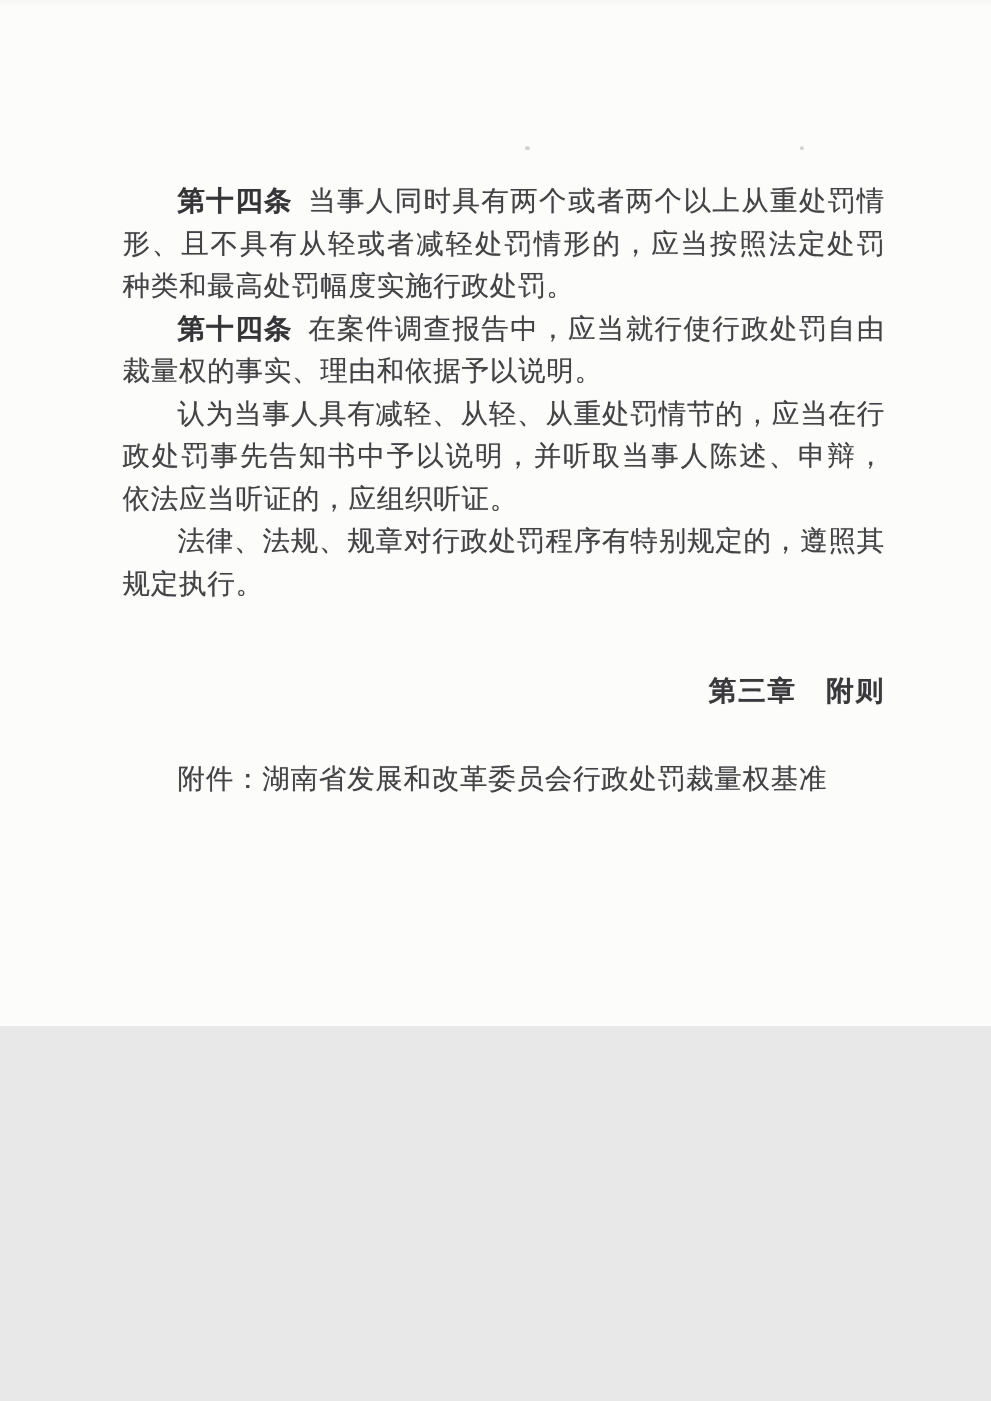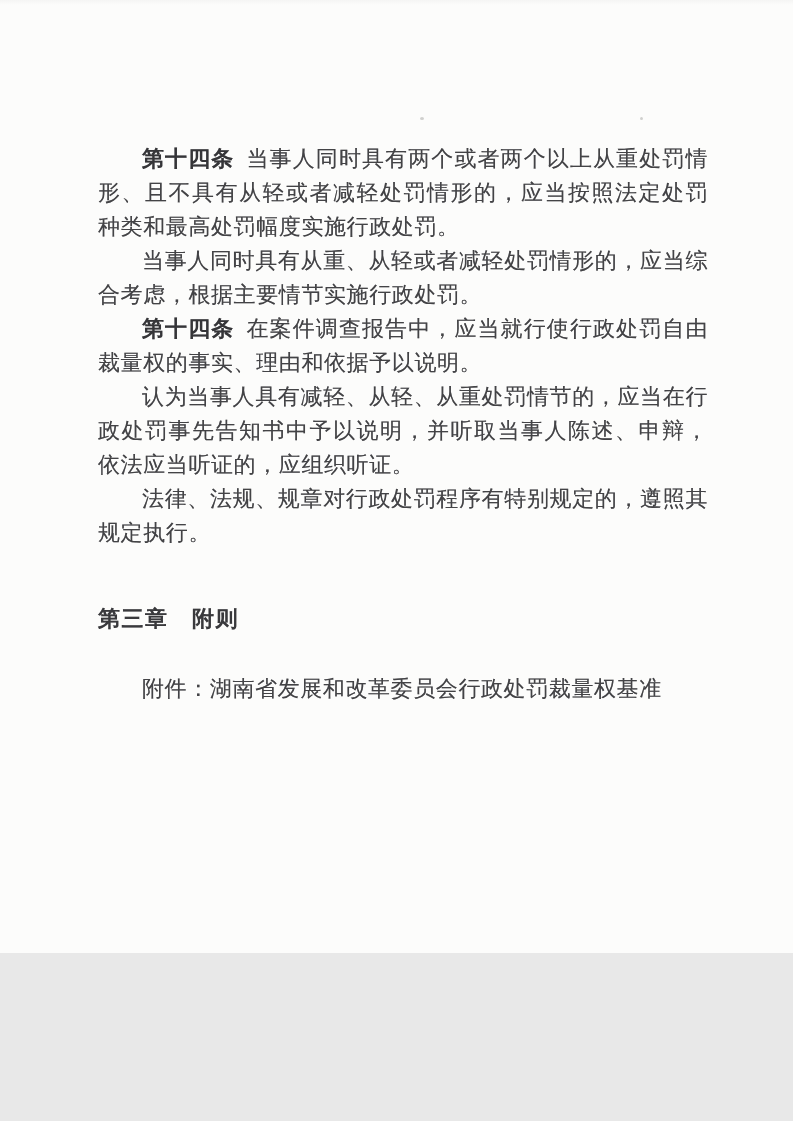--- a/index.html
+++ b/index.html
@@ -3,27 +3,27 @@
 <meta charset="utf-8">
 <style>
   html, body {
     margin: 0;
     padding: 0;
     background: #e8e8e8;
   }
   .page {
     position: relative;
     width: 793px;
-    height: 953px;
+    height: 821px;
     margin: 0 auto;
     background: #fcfcfb;
     background-image: linear-gradient(180deg, #f5f5f4 0px, #fcfcfb 5px),
                       linear-gradient(90deg, rgba(0,0,0,0.015) 0px, rgba(0,0,0,0) 8px);
     overflow: hidden;
-    font-family: Liberation Mono, monospace;
+    font-family: Liberation Serif, serif;
     color: #434346;
   }
   .content {
     position: absolute;
     left: 98px;
     top: 144px;
     width: 610px;
   }
   .content p {
     margin: 0;
@@ -39,21 +39,21 @@
     color: #353538;
     margin-right: 0.55em;
   }
   .article-head:empty { display: none; }
   .chapter-heading {
     margin-top: 52px;
     margin-bottom: 36px;
     font-size: 22px;
     line-height: 34px;
     font-weight: 700;
-    text-align: left;
+    text-align: right;
     letter-spacing: 1.5px;
     color: #39393c;
     text-shadow: 0 0 0.6px rgba(80,80,84,0.5);
   }
   .attachment-line {
     margin-top: 35px !important;
   }
   .page-number {
     position: absolute;
     top: 1009px;
@@ -79,21 +79,20 @@
 <div class="page">
 
   <div class="speck speck-1"></div>
   <div class="speck speck-2"></div>
 
   <div class="content">
 
     <p><span class="article-head">第十四条</span><span>当事人同时具有两个或者两个以上从重处罚情形、且不具有从轻或者减轻处罚情形的，应当按照法定处罚种类和最高处罚幅度实施行政处罚。</span></p>
 
 
-    <p><span>当事人同时具有从重、从轻或者减轻处罚情形的，应当综合考虑，根据主要情节实施行政处罚。</span></p>
 
     <p><span class="article-head">第十四条</span><span>在案件调查报告中，应当就行使行政处罚自由裁量权的事实、理由和依据予以说明。</span></p>
 
     <p><span>认为当事人具有减轻、从轻、从重处罚情节的，应当在行政处罚事先告知书中予以说明，并听取当事人陈述、申辩，依法应当听证的，应组织听证。</span></p>
 
 
     <p><span>法律、法规、规章对行政处罚程序有特别规定的，遵照其规定执行。</span></p>
 
     <div class="chapter-heading">第三章　附则</div>
 

